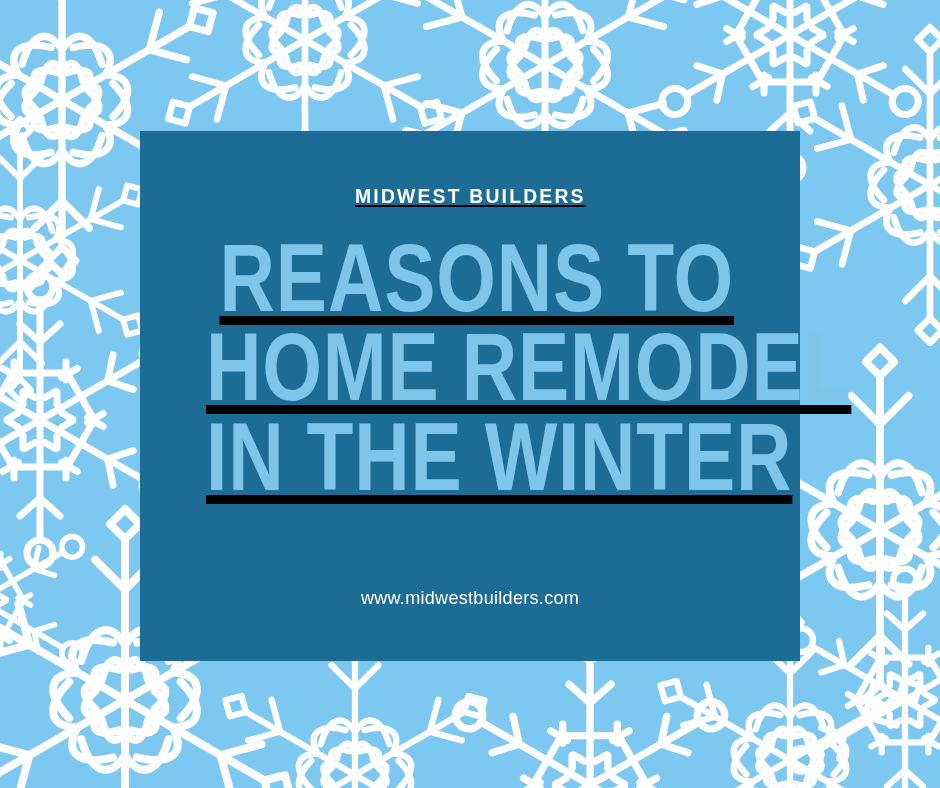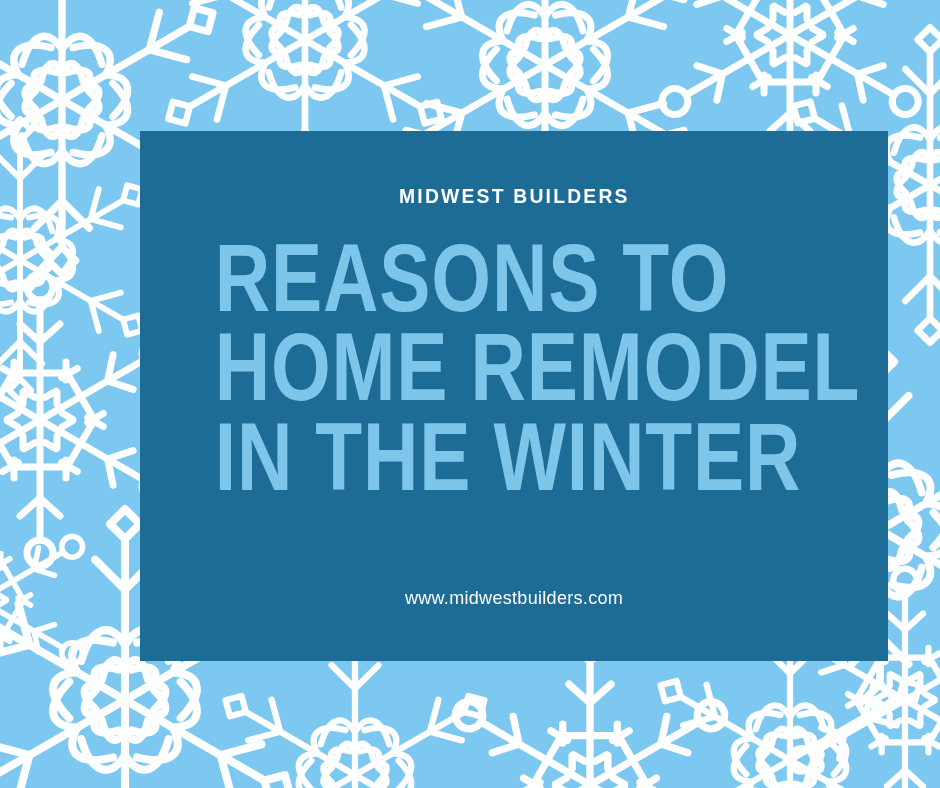--- a/index.html
+++ b/index.html
@@ -25,45 +25,46 @@
     width: 940px;
     height: 788px;
     pointer-events: none;
   }
 
   
   #panel {
     position: absolute;
     left: 140px;
     top: 131px;
-    width: 748px;
+    width: 660px;
     height: 530px;
     background: #1d6c96;
     display: flex;
     flex-direction: column;
     align-items: center;
     box-sizing: border-box;
+    text-decoration: underline;
   }
 
   #brand-name {
     color: #ffffff;
     font-size: 21px;
     font-weight: 600;
     letter-spacing: 2.4px;
     text-transform: uppercase;
     margin-top: 53px;
     font-stretch: condensed;
     transform: scaleX(0.92);
     white-space: nowrap;
   }
 
   #headline {
     margin-top: 25px;
     width: 100%;
-    text-align: left;
+    text-align: right;
     color: #7ec5ea;
     line-height: 0.93;
   }
 
   #headline .hl-line {
     display: block;
     font-weight: 700;
     text-transform: uppercase;
     white-space: nowrap;
     font-family: "Liberation Sans Narrow", "Liberation Sans", "DejaVu Sans Condensed", sans-serif;

